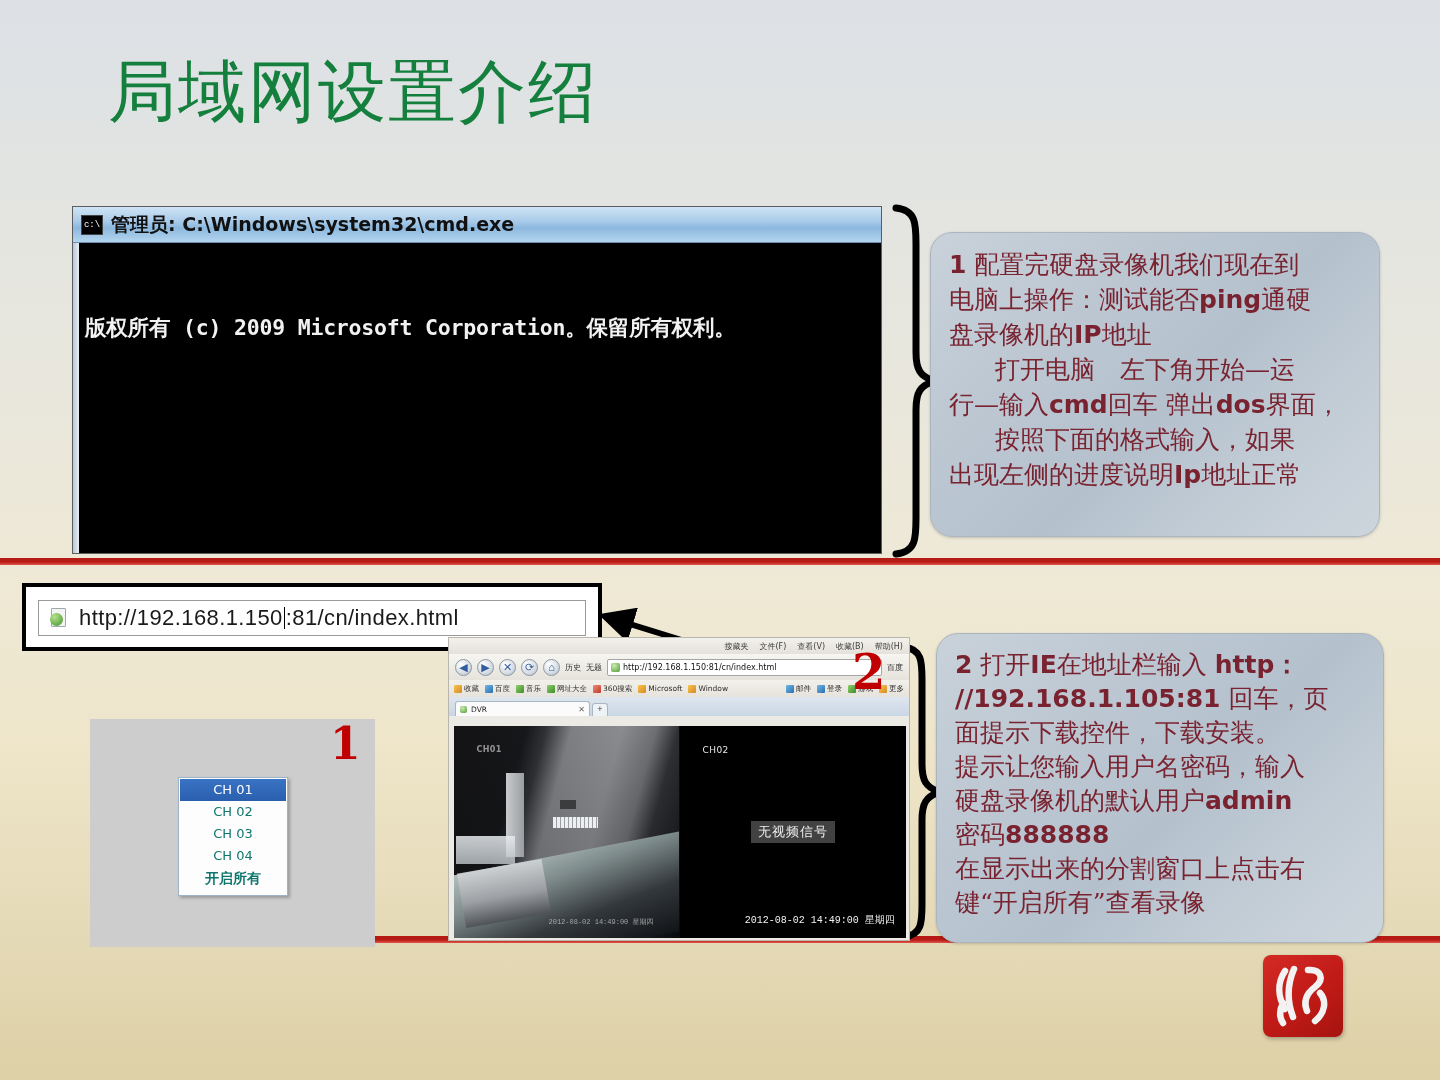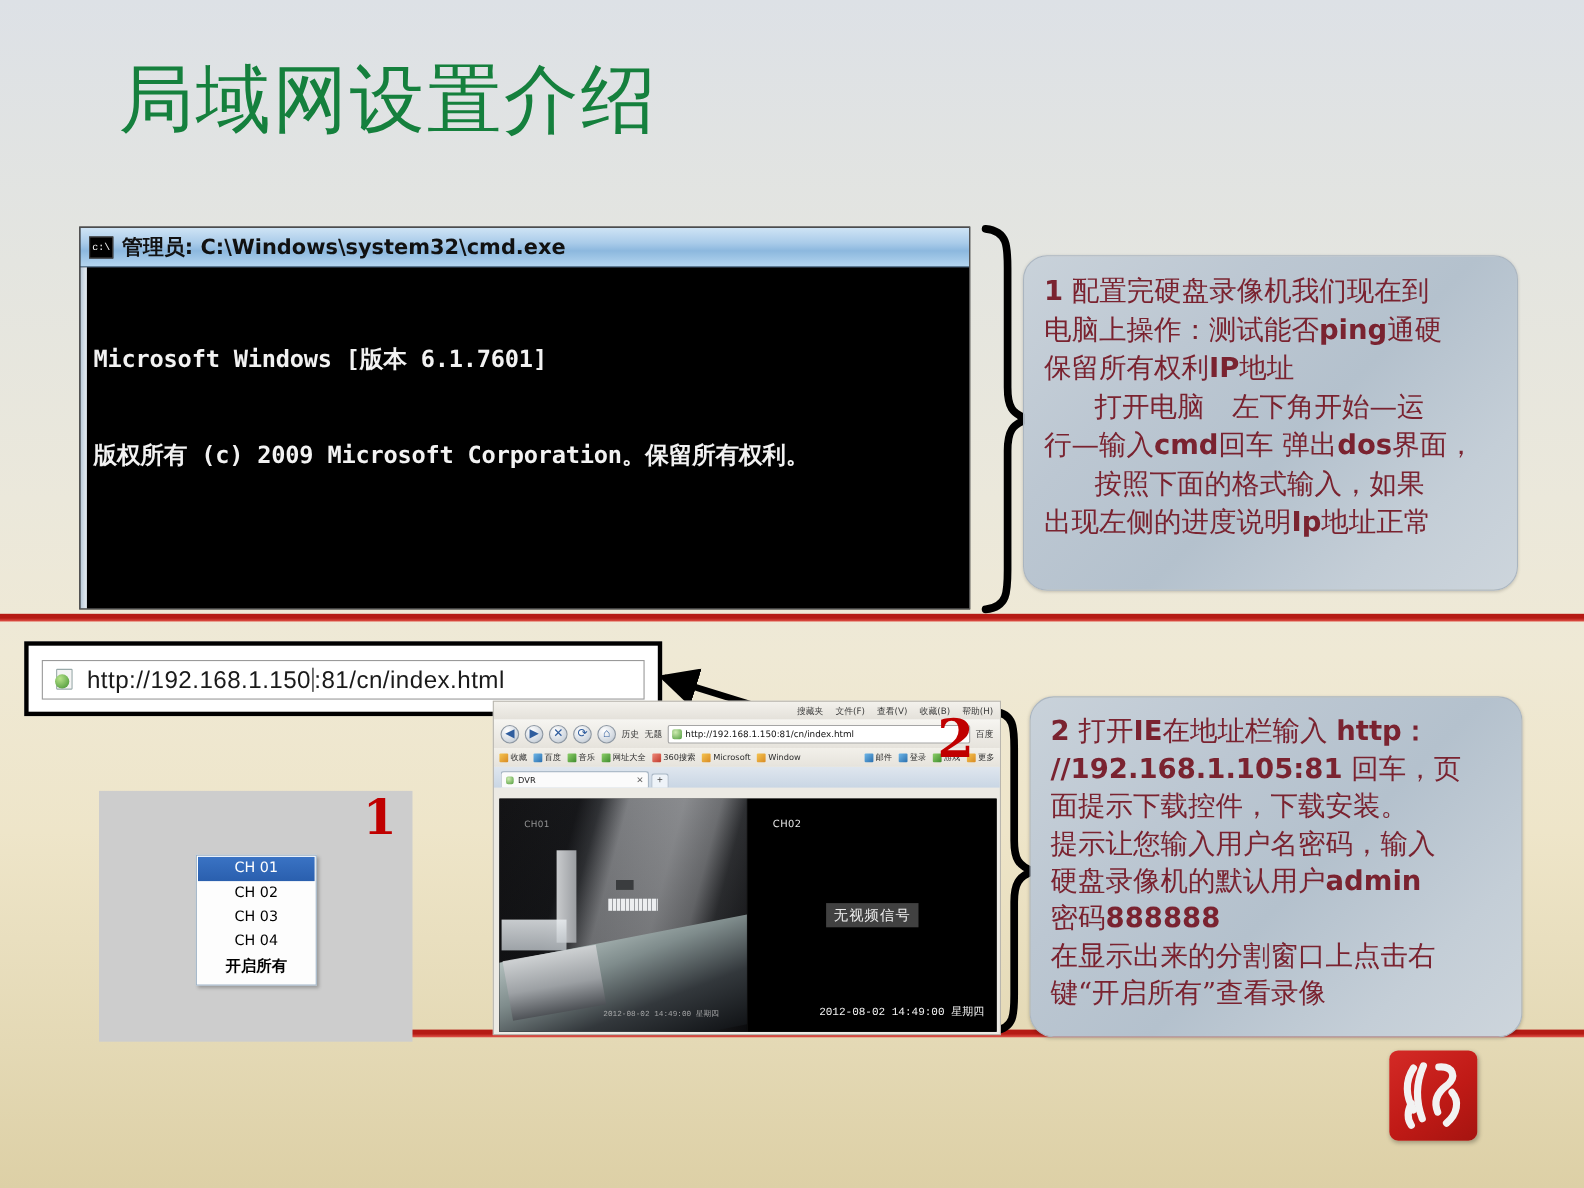--- a/index.html
+++ b/index.html
@@ -136,21 +136,21 @@
   #ch-menu {
     position: absolute; left: 88px; top: 58px;
     width: 110px;
     background: #fdfdfd;
     border: 1px solid #9fb3c6;
     box-shadow: 2px 2px 3px rgba(0,0,0,0.25);
     padding: 1px;
   }
   .ch-item {
     font-family: "DejaVu Sans", sans-serif;
-    font-size: 13px; color: #000000;
+    font-size: 13px; color: #0f766e;
     text-align: center; padding: 3px 0 4px; white-space: nowrap;
   }
   .ch-item.sel {
     background: linear-gradient(to bottom, #3a73c4 0%, #2a5fae 100%);
     color: #fff;
   }
   .ch-item.all { font-weight: bold; font-size: 14px; padding-bottom: 6px; }
   #label-1 {
     position: absolute; left: 330px; top: 718px;
     font-family: "DejaVu Serif", serif;
@@ -285,21 +285,21 @@
   #vid-ch1 .sign {
     position: absolute; left: 47%; top: 35%; width: 7%; height: 4%;
     background: #3a3c3e;
   }
   #vid-ch2 { width: 50%; background: #000; }
   .vid-label {
     position: absolute; left: 10%; top: 9%;
     font-family: "DejaVu Sans", sans-serif; font-size: 9px;
     color: #e8e8e8; letter-spacing: 0.4px;
   }
-  #vid-ch1 .vid-label { color: #bdbdbd; font-size: 8px; opacity: 0.75; }
+  #vid-ch1 .vid-label { color: #bdbdbd; font-size: 8px; opacity: 0.75; font-weight: bold; }
   #no-signal {
     position: absolute; left: 50%; top: 50%; transform: translate(-50%,-50%);
     background: rgba(118,118,118,0.55);
     color: #f0f0f0; font-family: "DejaVu Sans", sans-serif;
     font-size: 13px; padding: 2px 7px; letter-spacing: 1px;
   }
   .vid-stamp {
     position: absolute; right: 5%; bottom: 5%;
     font-family: Liberation Mono, monospace;
     font-size: 10px; color: #f2f2f2; white-space: nowrap;
@@ -328,42 +328,41 @@
 <div class="divider" id="divider-top"></div>
 <div class="divider" id="divider-bottom"></div>
 
 <div id="cmd-window">
   <div id="cmd-titlebar">
     <div id="cmd-icon">c:\</div>
     <div id="cmd-title-text">管理员: C:\Windows\system32\cmd.exe</div>
   </div>
   <div id="cmd-left-edge"></div>
   <div id="cmd-body">
-    <div>Microsoft Windows [版本 6.1.7601]</div>
     <div>版权所有 (c) 2009 Microsoft Corporation。保留所有权利。</div>
     <div class="blank"></div>
     
     
     
     
     
     
     
   </div>
 </div>
 
 <svg class="brace" id="brace-1" style="left:872px; top:202px;" width="70" height="358" viewBox="0 0 70 358">
   <path d="M 24 6 C 44 8 44 22 44 42 L 44 150 C 44 168 48 174 62 179
            C 48 184 44 190 44 208 L 44 316 C 44 336 44 350 24 352" fill="none" stroke="#000" stroke-width="7" stroke-linecap="round"></path>
 </svg>
 
 <div class="callout" id="callout-1">
   <p><span class="cbold">1</span><span> 配置完硬盘录像机我们现在到</span></p>
   <p><span>电脑上操作：测试能否</span><span class="cbold">ping</span><span>通硬</span></p>
-  <p><span>保留所有权利</span><span class="cbold">IP</span><span>地址</span></p>
+  <p><span>盘录像机的</span><span class="cbold">IP</span><span>地址</span></p>
   <p class="indent">打开电脑　左下角开始—运</p>
   <p><span>行—输入</span><span class="cbold">cmd</span><span>回车 弹出</span><span class="cbold">dos</span><span>界面，</span></p>
   <p class="indent">按照下面的格式输入，如果</p>
   <p><span>出现左侧的进度说明</span><span class="cbold">Ip</span><span>地址正常</span></p>
 </div>
 
 <svg class="brace" id="brace-2" style="left:884px; top:642px;" width="62" height="300" viewBox="0 0 62 300">
   <path d="M 20 5 C 38 7 38 20 38 38 L 38 122 C 38 139 42 145 55 150
            C 42 155 38 161 38 178 L 38 262 C 38 280 38 293 20 295" fill="none" stroke="#000" stroke-width="7" stroke-linecap="round"></path>
 </svg>

